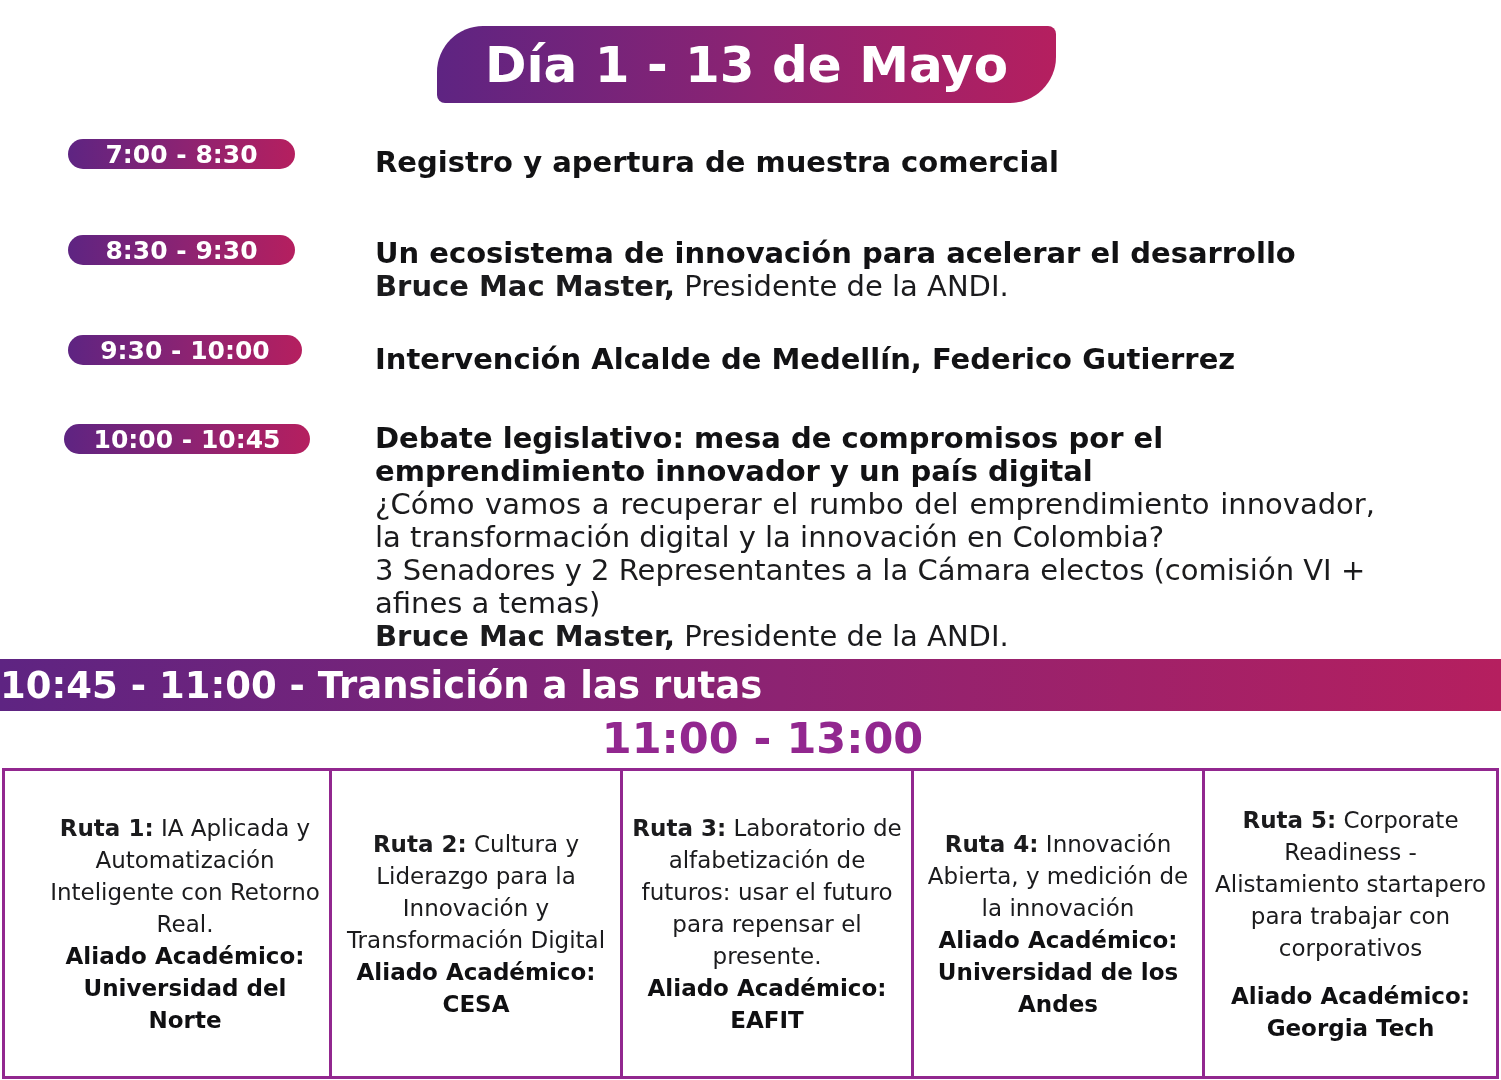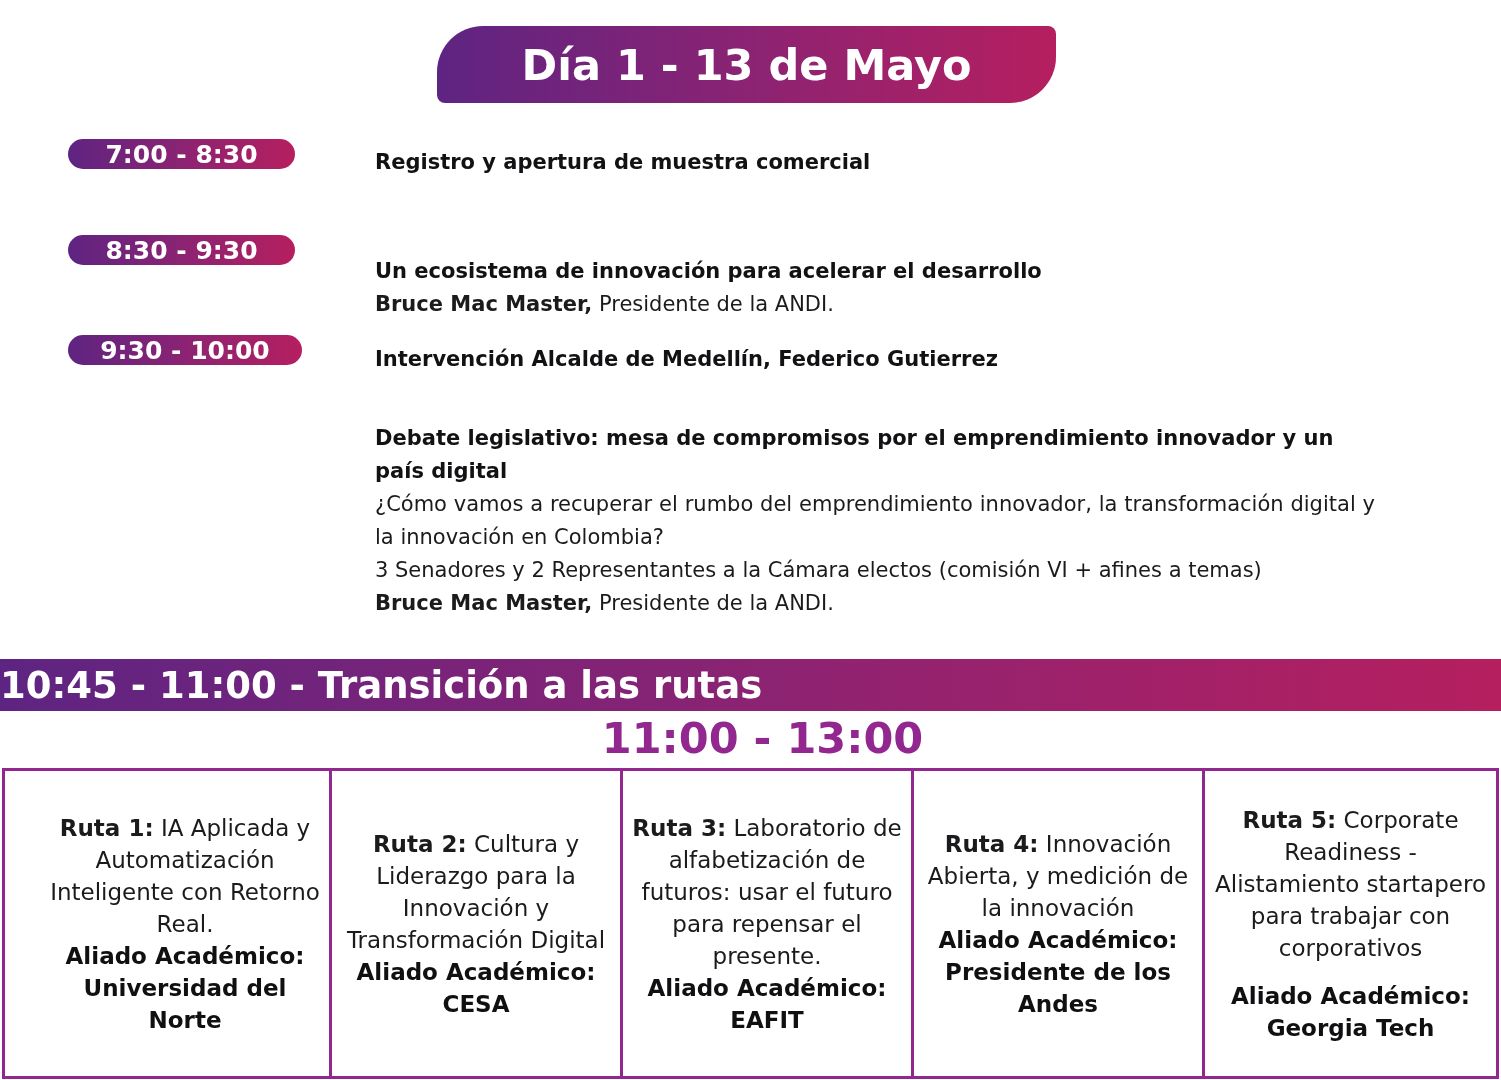--- a/index.html
+++ b/index.html
@@ -25,21 +25,21 @@
     left: 437px;
     top: 26px;
     width: 619px;
     height: 77px;
     border-radius: 46px 8px 46px 8px;
     display: flex;
     align-items: center;
     justify-content: center;
     color: #ffffff;
     font-weight: bold;
-    font-size: 43px;
+    font-size: 50px;
     white-space: nowrap;
   }
   
   .pill {
     position: absolute;
     left: 68px;
     height: 30px;
     border-radius: 26px;
     display: flex;
     align-items: center;
@@ -53,25 +53,25 @@
   }
   .pill-1 { top: 139px; width: 227px; }
   .pill-2 { top: 235px; width: 227px; }
   .pill-3 { top: 335px; width: 234px; }
   .pill-4 { top: 424px; left: 64px; width: 246px; }
   
   .session {
     position: absolute;
     left: 375px;
     width: 1073px;
-    font-size: 21px;
+    font-size: 29px;
     line-height: 33px;
   }
   .session-1 { top: 146px; }
-  .session-2 { top: 237px; margin-top: 18px; }
+  .session-2 { top: 237px; }
   .session-3 { top: 343px; }
   .session-4 { top: 422px; width: 1000px; }
   .session .title { font-weight: bold; color: #121214; }
   .session .desc { text-align: justify; }
   .speaker-name { font-weight: bold; }
   
   .transition-banner {
     position: absolute;
     left: 0;
     top: 659px;
@@ -154,20 +154,23 @@
     </div>
   </div>
 
   <div class="pill grad pill-3">
     <span>9:30 - 10:00</span>
   </div>
   <div class="session session-3">
     <div class="title">Intervención Alcalde de Medellín, Federico Gutierrez</div>
   </div>
 
+  <div class="pill grad pill-4">
+    <span>10:00 - 10:45</span>
+  </div>
   <div class="session session-4">
     <div class="title">Debate legislativo: mesa de compromisos por el emprendimiento innovador y un país digital</div>
     <div class="desc">¿Cómo vamos a recuperar el rumbo del emprendimiento innovador, la transformación digital y la innovación en Colombia?</div>
     <div class="panel-line">3 Senadores y 2 Representantes a la Cámara electos (comisión VI + afines a temas)</div>
     <div class="speaker-line">
       <span class="speaker-name">Bruce Mac Master,</span>
       <span>Presidente de la ANDI.</span>
     </div>
   </div>
 
@@ -212,21 +215,21 @@
       </div>
     </div>
 
     <div class="route-cell">
       <div class="route-text">
         <span class="b">Ruta 4:</span>
         <span>Innovación Abierta,  y medición de la innovación</span>
       </div>
       <div class="route-partner">
         <div>Aliado Académico:</div>
-        <div>Presidente de los Andes</div>
+        <div>Universidad de los Andes</div>
       </div>
     </div>
 
     <div class="route-cell">
       <div class="route-text">
         <span class="b">Ruta 5:</span>
         <span>Corporate Readiness  - Alistamiento startapero para trabajar con corporativos</span>
       </div>
       <div class="route-partner">
         <div>Aliado Académico:</div>

